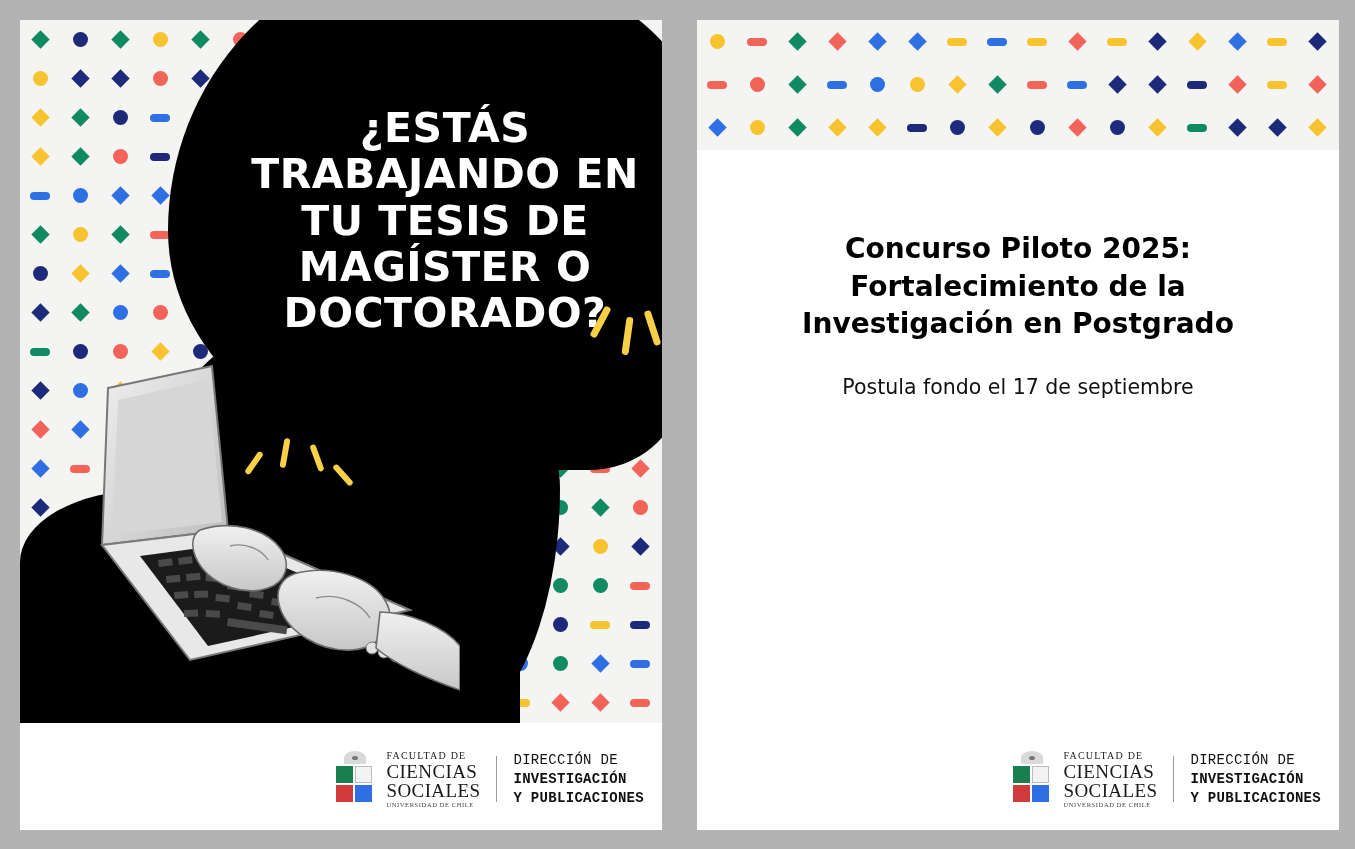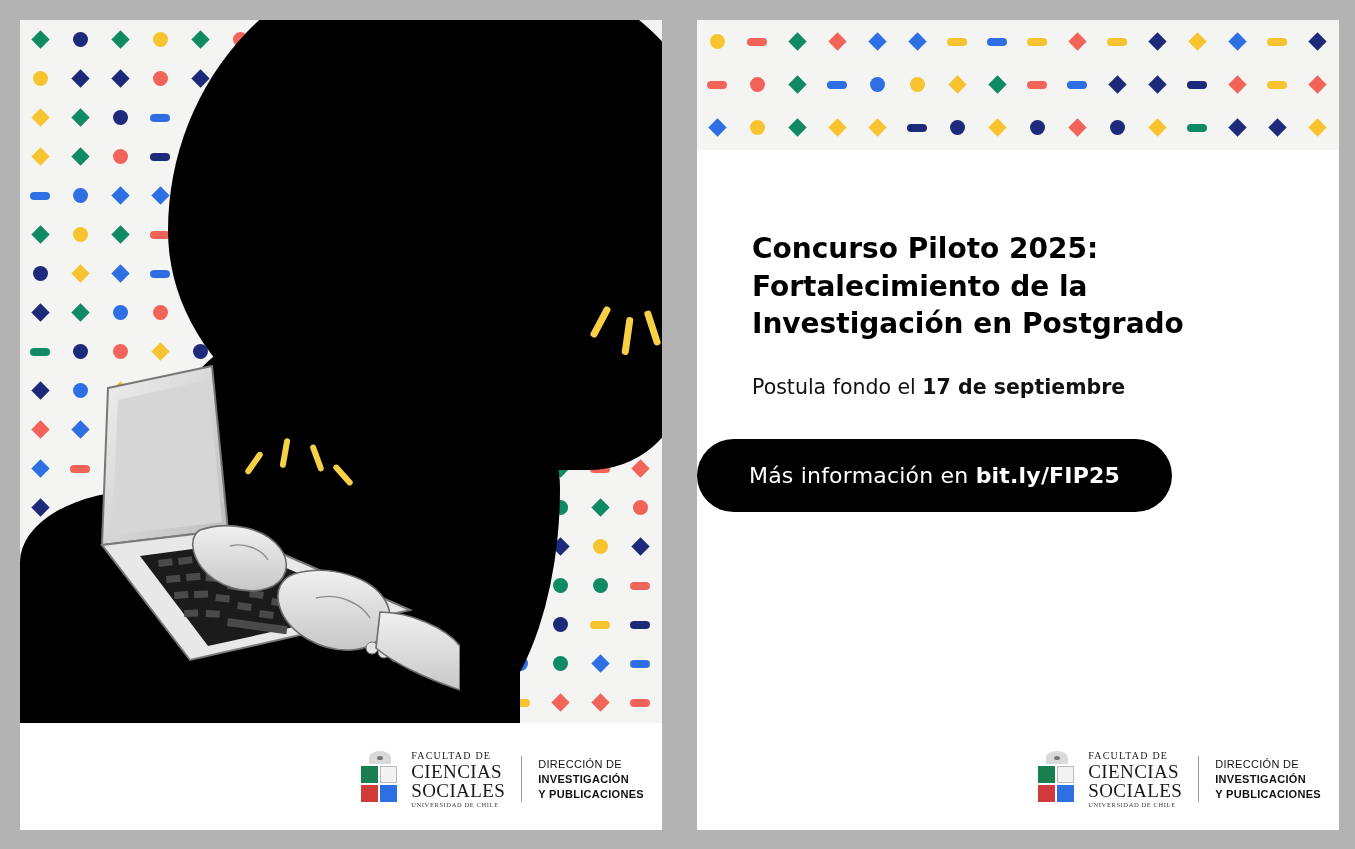--- a/index.html
+++ b/index.html
@@ -132,20 +132,21 @@
     width: 642px;
     height: 130px;
   }
   #right-body {
     position: absolute;
     left: 0;
     top: 130px;
     width: 642px;
     height: 573px;
     background: #ffffff;
+    text-align: center;
   }
   #right-title {
     margin: 80px 55px 0 55px;
     font-family: "DejaVu Sans", sans-serif;
     font-weight: bold;
     font-size: 28px;
     line-height: 1.34;
     color: #000000;
   }
   #right-paragraph {
@@ -154,21 +155,21 @@
     font-size: 20.5px;
     line-height: 1.57;
     color: #111111;
   }
   #right-deadline {
     margin: 32px 55px 0 55px;
     font-family: "DejaVu Sans", sans-serif;
     font-size: 20.5px;
     color: #111111;
   }
-  #right-deadline b { font-weight: bold; }
+  #right-deadline b { font-weight: normal; }
   #cta-button {
     display: inline-block;
     margin-top: 40px;
     padding: 24px 52px;
     background: #000000;
     color: #ffffff;
     border-radius: 60px;
     font-family: "DejaVu Sans", sans-serif;
     font-size: 22px;
     letter-spacing: 0.2px;
@@ -223,22 +224,22 @@
   .logo-text .l2 { font-size: 19px; letter-spacing: 0.4px; margin-top: 1px; }
   .logo-text .l3 { font-size: 19px; letter-spacing: 0.4px; }
   .logo-text .l4 { font-size: 6.5px; letter-spacing: 0.6px; margin-top: 2px; color: #444; }
   .logo-div {
     width: 1px;
     height: 46px;
     background: #9b9b9b;
     margin: 0 7px;
   }
   .logo-unit {
-    font-family: Liberation Sans, sans-serif;
-    font-size: 11px;
+    font-family: Liberation Mono, monospace;
+    font-size: 14px;
     line-height: 1.35;
     color: #111;
   }
   .logo-unit .u1 { letter-spacing: 0.3px; }
   .logo-unit .u2 { font-weight: bold; letter-spacing: 0.3px; }
   .logo-unit .u3 { font-weight: bold; letter-spacing: 0.3px; }
 </style>
 </head>
 <body>
 
@@ -538,20 +539,21 @@
           <div class="shape" style="left: 573.5px; top: 676px; width: 13px; height: 13px; background: rgb(242, 100, 90); transform: rotate(45deg);"></div>
           <div class="shape" style="left: 610px; top: 678.5px; width: 20px; height: 8px; border-radius: 99px; background: rgb(242, 100, 90);"></div>
         </div>
 
       <div class="blob" id="blob-main"></div>
       <div class="blob" id="blob-lower"></div>
       <div class="blob" id="blob-right-fill"></div>
       <div class="blob" id="blob-bottom-band2"></div>
       <div class="blob" id="blob-bottom-band"></div>
 
+      <div id="left-headline">¿ESTÁS TRABAJANDO EN TU TESIS DE MAGÍSTER O DOCTORADO?</div>
 
       <div class="spark" style="left:577px; top:285px; width:7px; height:34px; transform:rotate(28deg);"></div>
       <div class="spark" style="left:604px; top:297px; width:7px; height:38px; transform:rotate(8deg);"></div>
       <div class="spark" style="left:629px; top:290px; width:7px; height:36px; transform:rotate(-18deg);"></div>
 
       <div class="spark" style="left:231px; top:430px; width:6px; height:26px; transform:rotate(35deg);"></div>
       <div class="spark" style="left:262px; top:418px; width:6px; height:30px; transform:rotate(10deg);"></div>
       <div class="spark" style="left:294px; top:424px; width:6px; height:28px; transform:rotate(-20deg);"></div>
       <div class="spark" style="left:320px; top:442px; width:6px; height:26px; transform:rotate(-42deg);"></div>
 
@@ -686,21 +688,20 @@
         <div class="shape" style="left: 453.5px; top: 101px; width: 13px; height: 13px; background: rgb(247, 195, 46); transform: rotate(45deg);"></div>
         <div class="shape" style="left: 490px; top: 103.5px; width: 20px; height: 8px; border-radius: 99px; background: rgb(15, 138, 98);"></div>
         <div class="shape" style="left: 533.5px; top: 101px; width: 13px; height: 13px; background: rgb(29, 42, 122); transform: rotate(45deg);"></div>
         <div class="shape" style="left: 573.5px; top: 101px; width: 13px; height: 13px; background: rgb(29, 42, 122); transform: rotate(45deg);"></div>
         <div class="shape" style="left: 613.5px; top: 101px; width: 13px; height: 13px; background: rgb(247, 195, 46); transform: rotate(45deg);"></div>
       </div>
 
     <div id="right-body">
       <div id="right-title">Concurso Piloto 2025: Fortalecimiento de la Investigación en Postgrado</div>
       <div id="right-deadline"><span>Postula fondo el </span><b>17 de septiembre</b></div>
-      <div id="cta-button"><span>Más información en </span><b>bit.ly/FIP25</b></div>
     </div>
 
     <div class="footer">
       <div class="logo-wrap">
         <div class="crest">
           <div class="cap"></div>
           <div class="quad" style="left:3px;  top:15px; background:#1a7f4f;"></div>
           <div class="quad" style="left:22px; top:15px; background:#f3f3f3; border:1px solid #bbb; box-sizing:border-box;"></div>
           <div class="quad" style="left:3px;  top:34px; background:#d23b3b;"></div>
           <div class="quad" style="left:22px; top:34px; background:#2f6fe4;"></div>

